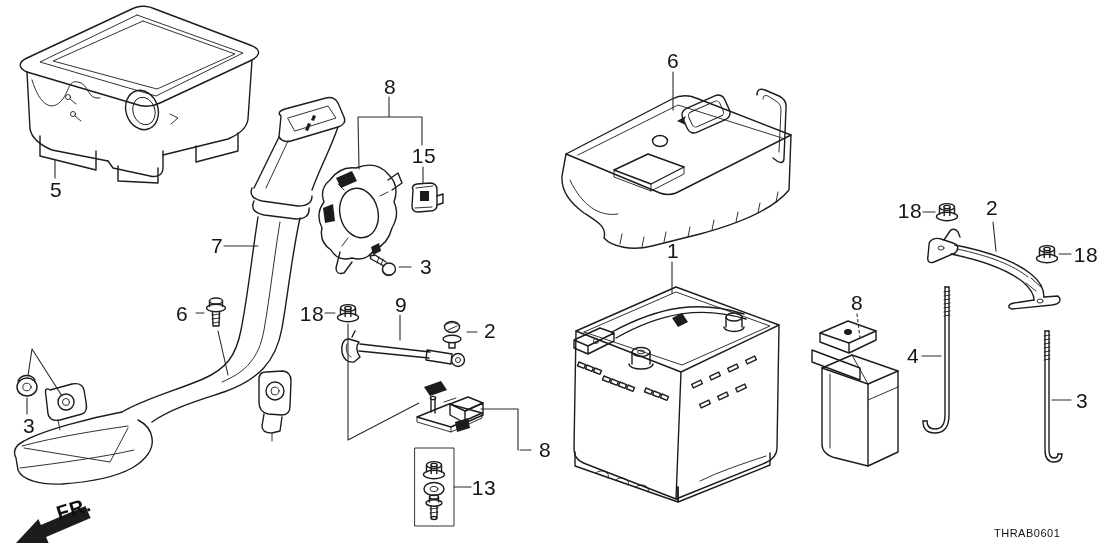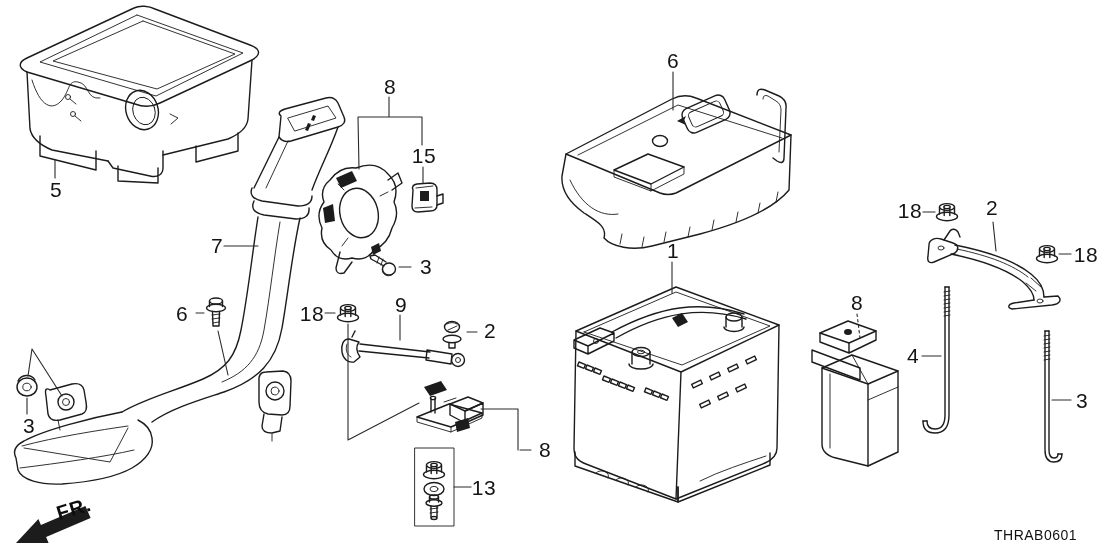--- a/index.html
+++ b/index.html
@@ -7,21 +7,21 @@
          font-family:"Liberation Sans","DejaVu Sans",sans-serif;}
   .stage svg{position:absolute;left:0;top:0;}
   svg path,svg line,svg ellipse,svg circle,svg rect,svg polyline{
     stroke:#1c1c1c;fill:none;stroke-width:1.4;stroke-linecap:round;stroke-linejoin:round;}
   svg .tn{stroke-width:0.9;}
   svg .dk{fill:#1c1c1c;stroke:none;}
   svg .ld{stroke:#2a2a2a;stroke-width:1.1;}
   svg .dsh{stroke-dasharray:2.5,3;}
   .callout{position:absolute;transform:translate(-50%,-50%);font-size:21px;color:#141414;
            white-space:nowrap;letter-spacing:.5px;}
-  .code{position:absolute;left:994px;top:527px;font-size:14px;color:#101010;letter-spacing:.5px;}
+  .code{position:absolute;left:994px;top:527px;font-size:11px;color:#101010;letter-spacing:.5px;}
   .fr-label{position:absolute;left:74px;top:509px;transform:translate(-50%,-50%) rotate(-17deg);
             font-size:20px;font-weight:bold;color:#0d0d0d;letter-spacing:1px;}
 </style>
 </head>
 <body>
 
 <div class="stage">
 
 <svg width="1108" height="554" viewBox="0 0 1108 554">
   <defs>

